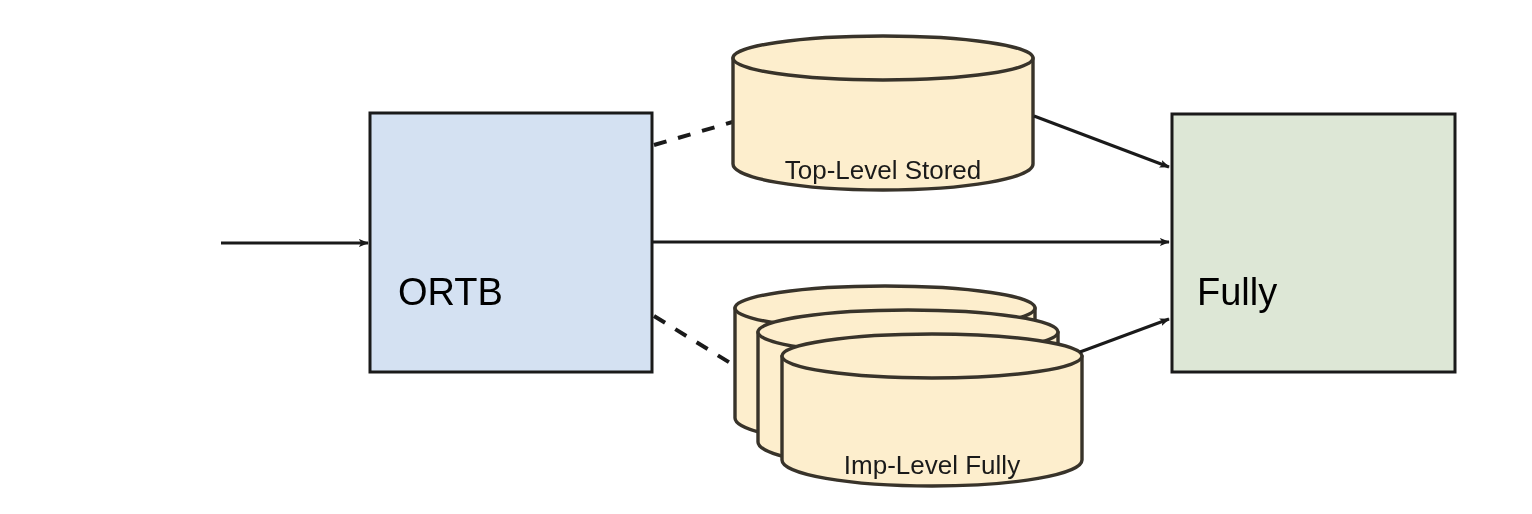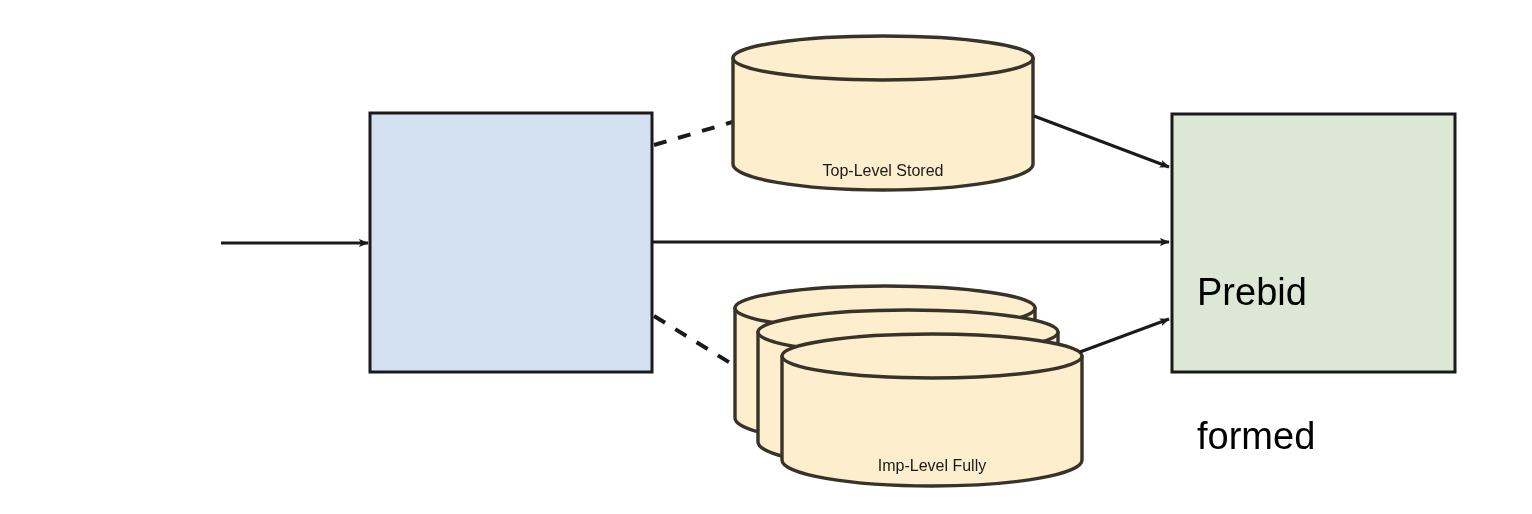--- a/index.html
+++ b/index.html
@@ -47,21 +47,21 @@
     text-align: left;
   }
   .label-fully {
     left: 1197px;
     top: 172px;
     font-size: 38px;
     line-height: 48px;
     text-align: left;
   }
   .label-cyl {
-    font-size: 16px;
+    font-size: 26px;
     line-height: 33px;
     text-align: center;
     color: #1a1a1a;
   }
   .label-toplevel {
     left: 733px;
     top: 88px;
     width: 300px;
   }
   .label-implevel {
@@ -135,31 +135,31 @@
 
     <g>
       <rect x="1172" y="114" width="283" height="258" fill="#dde7d6" stroke="#1a1a1a" stroke-width="3"></rect>
     </g>
   </svg>
 
   <div class="node-label label-prebid">
   </div>
 
   <div class="node-label label-incoming">
+    <div>ORTB</div>
     
   </div>
 
   <div class="node-label label-cyl label-toplevel">
     <div>Top-Level Stored</div>
   </div>
 
   <div class="node-label label-cyl label-implevel">
     <div>Imp-Level Fully</div>
     
   </div>
 
   <div class="node-label label-fully">
-    <div>Prebid</div>
-    <div>formed</div>
+    <div>Fully</div>
     
   </div>
 
 </div>
 
 </body></html>

